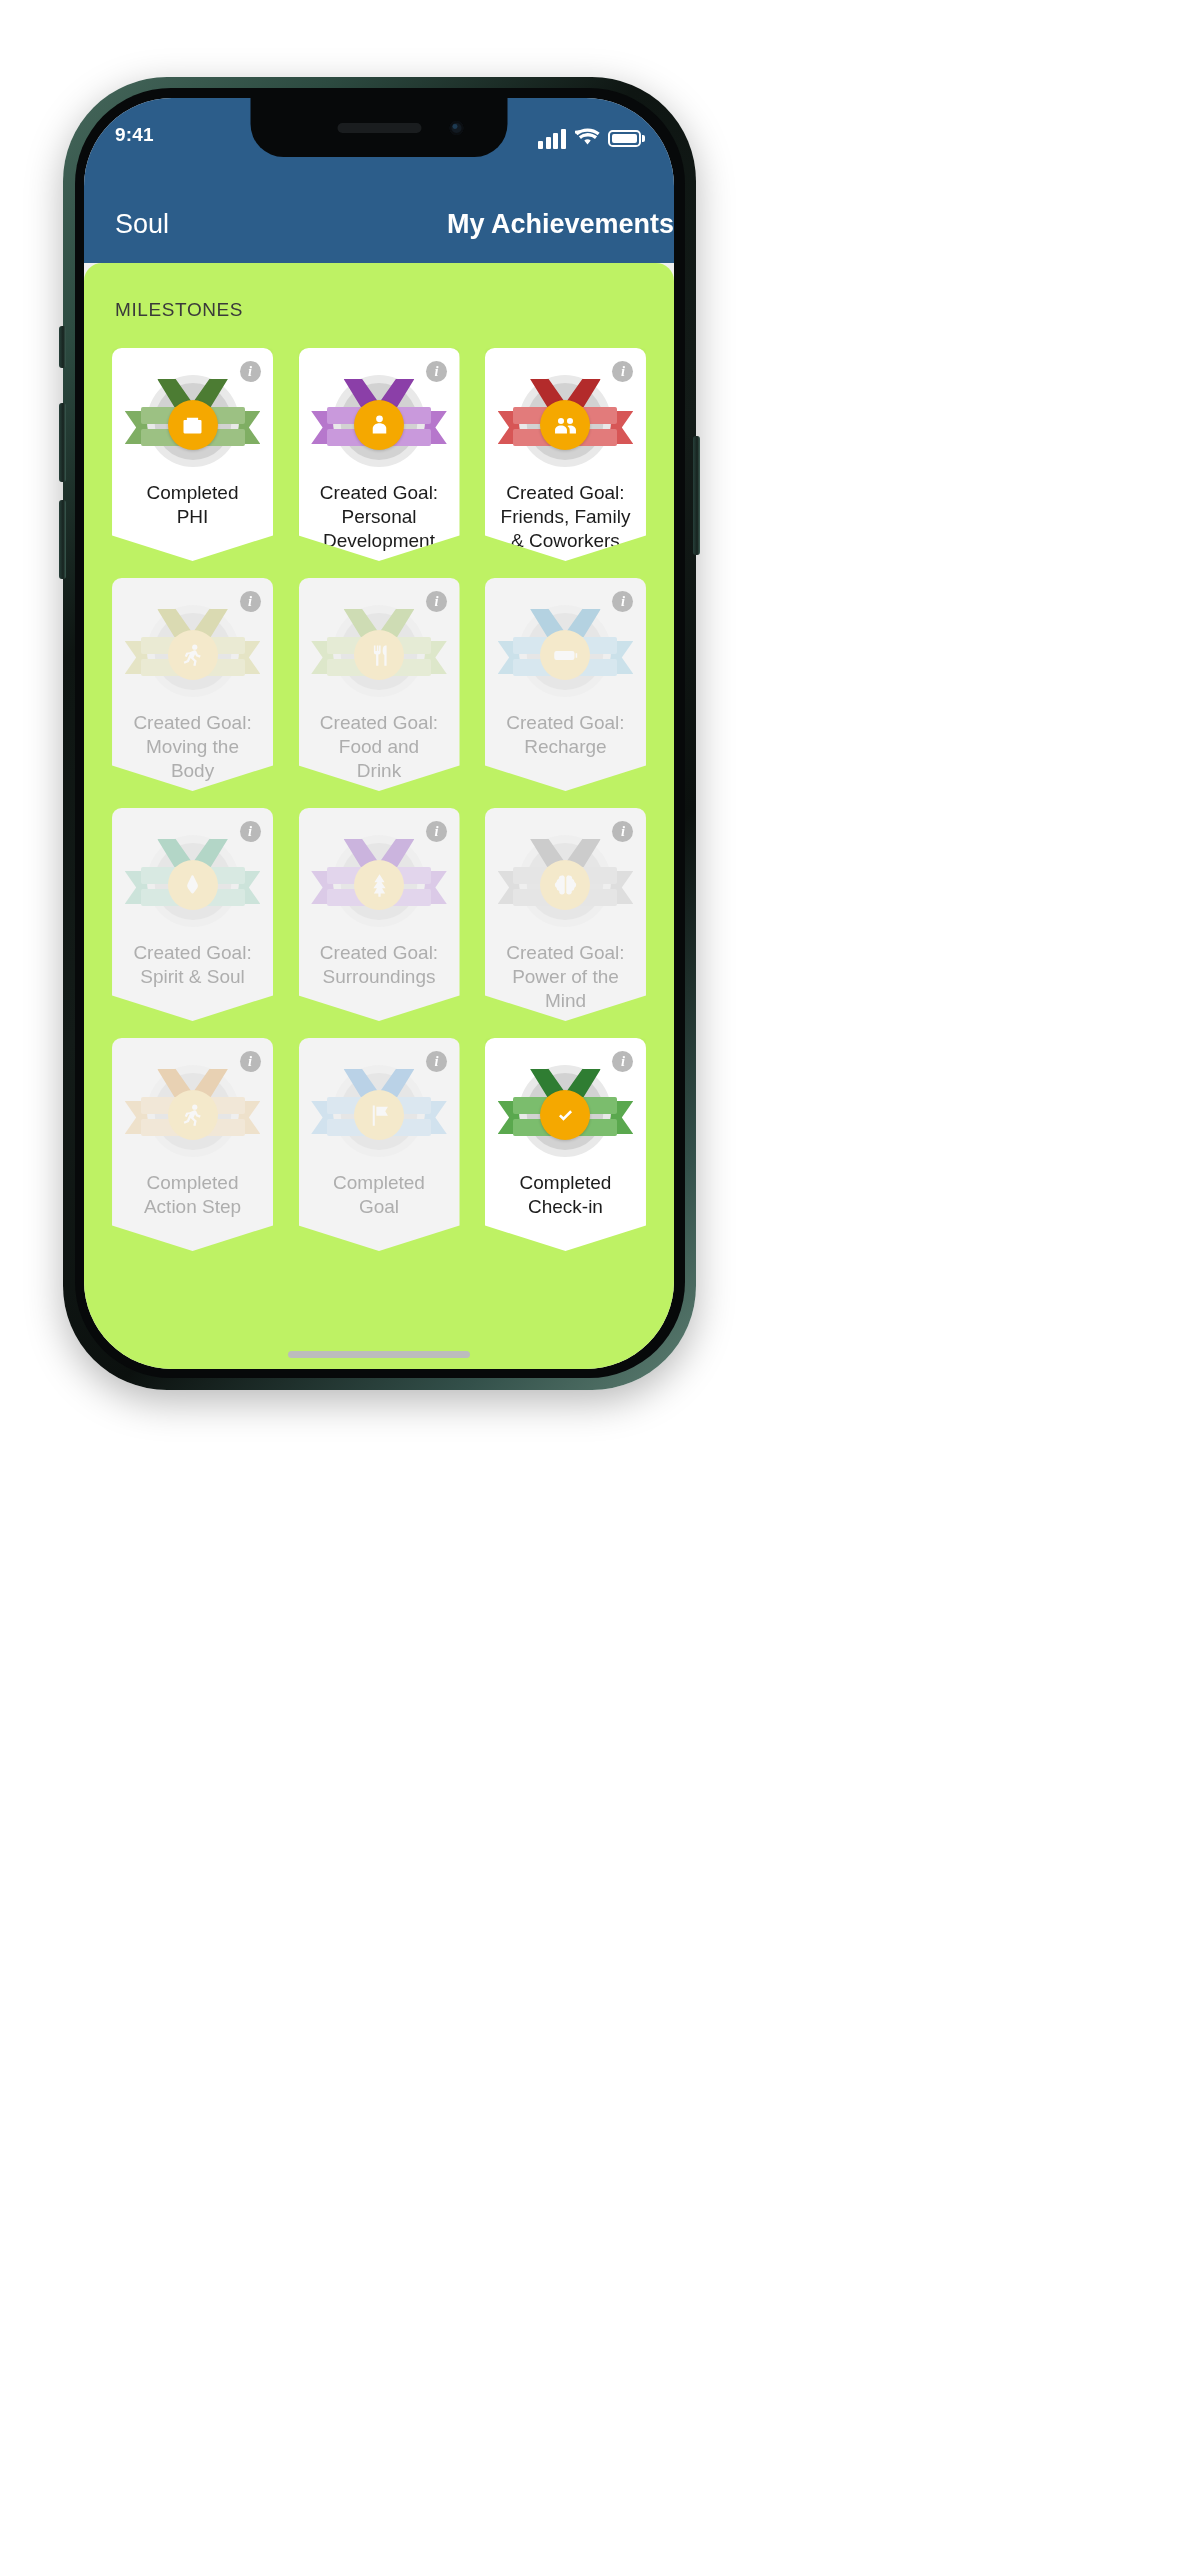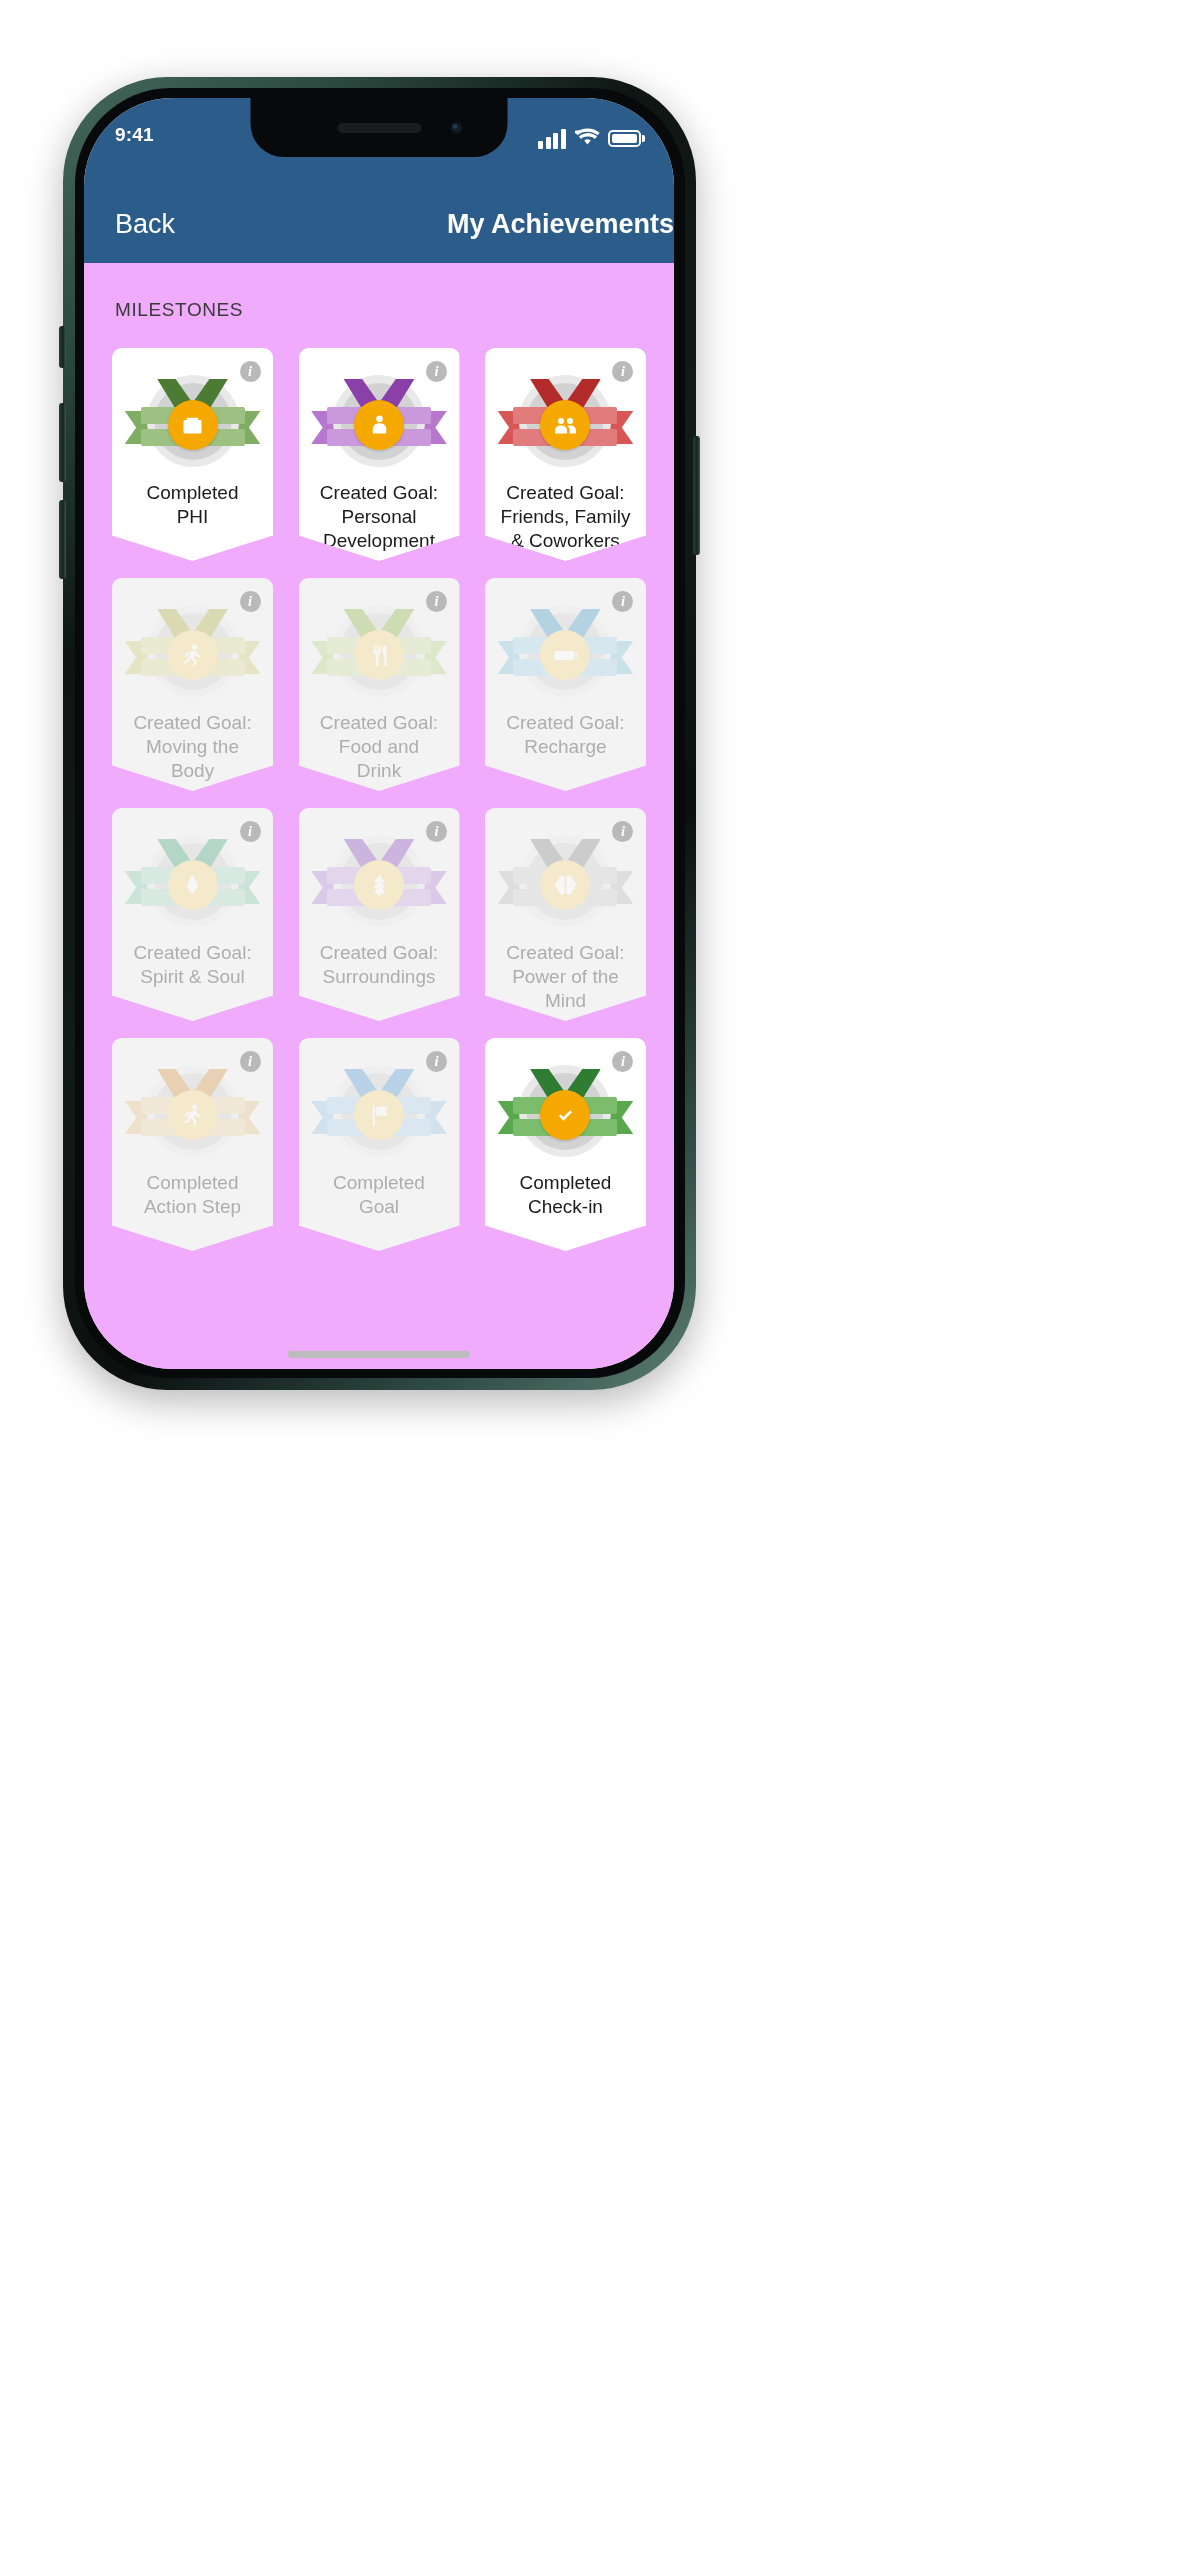--- a/index.html
+++ b/index.html
@@ -81,21 +81,21 @@
     background:none; border:none; font-family:inherit; cursor:pointer;
   }
   #nav-title{
     position:absolute; left:0; right:0; top:23px; text-align:right;
     color:#fff; font-size:27px; font-weight:bold;
   }
 
   
   #content{
     position:absolute; left:0; top:165px; width:590px; height:1106px;
-    background:#f0abfc; overflow:hidden;
+    background:#bef264; overflow:hidden;border-radius:18px;
   }
   #section-title{
     margin:36px 0 0 31px; font-size:19px; color:#3a3a3a; letter-spacing:0.6px;
   }
 
   #badge-grid{
     margin-top:27px; display:grid; grid-template-columns:repeat(3,1fr);
     row-gap:17px; padding:0 15.3px;
   }
 
@@ -210,21 +210,21 @@
       </span>
     </div>
   </div>
 
   <div id="notch">
     <div id="notch-speaker"></div>
     <div id="notch-camera"></div>
   </div>
 
   <div id="nav-bar">
-    <button id="nav-back">Back</button>
+    <button id="nav-back">Soul</button>
     <div id="nav-title">My Achievements</div>
   </div>
 
   <div id="content">
     <div id="section-title">MILESTONES</div>
     <div id="badge-grid">
         <div class="badge-card">
           <div class="info-icon">i</div>
           <div class="medal">
             <div class="ribbon-left" style="background:#7fae63"></div>

